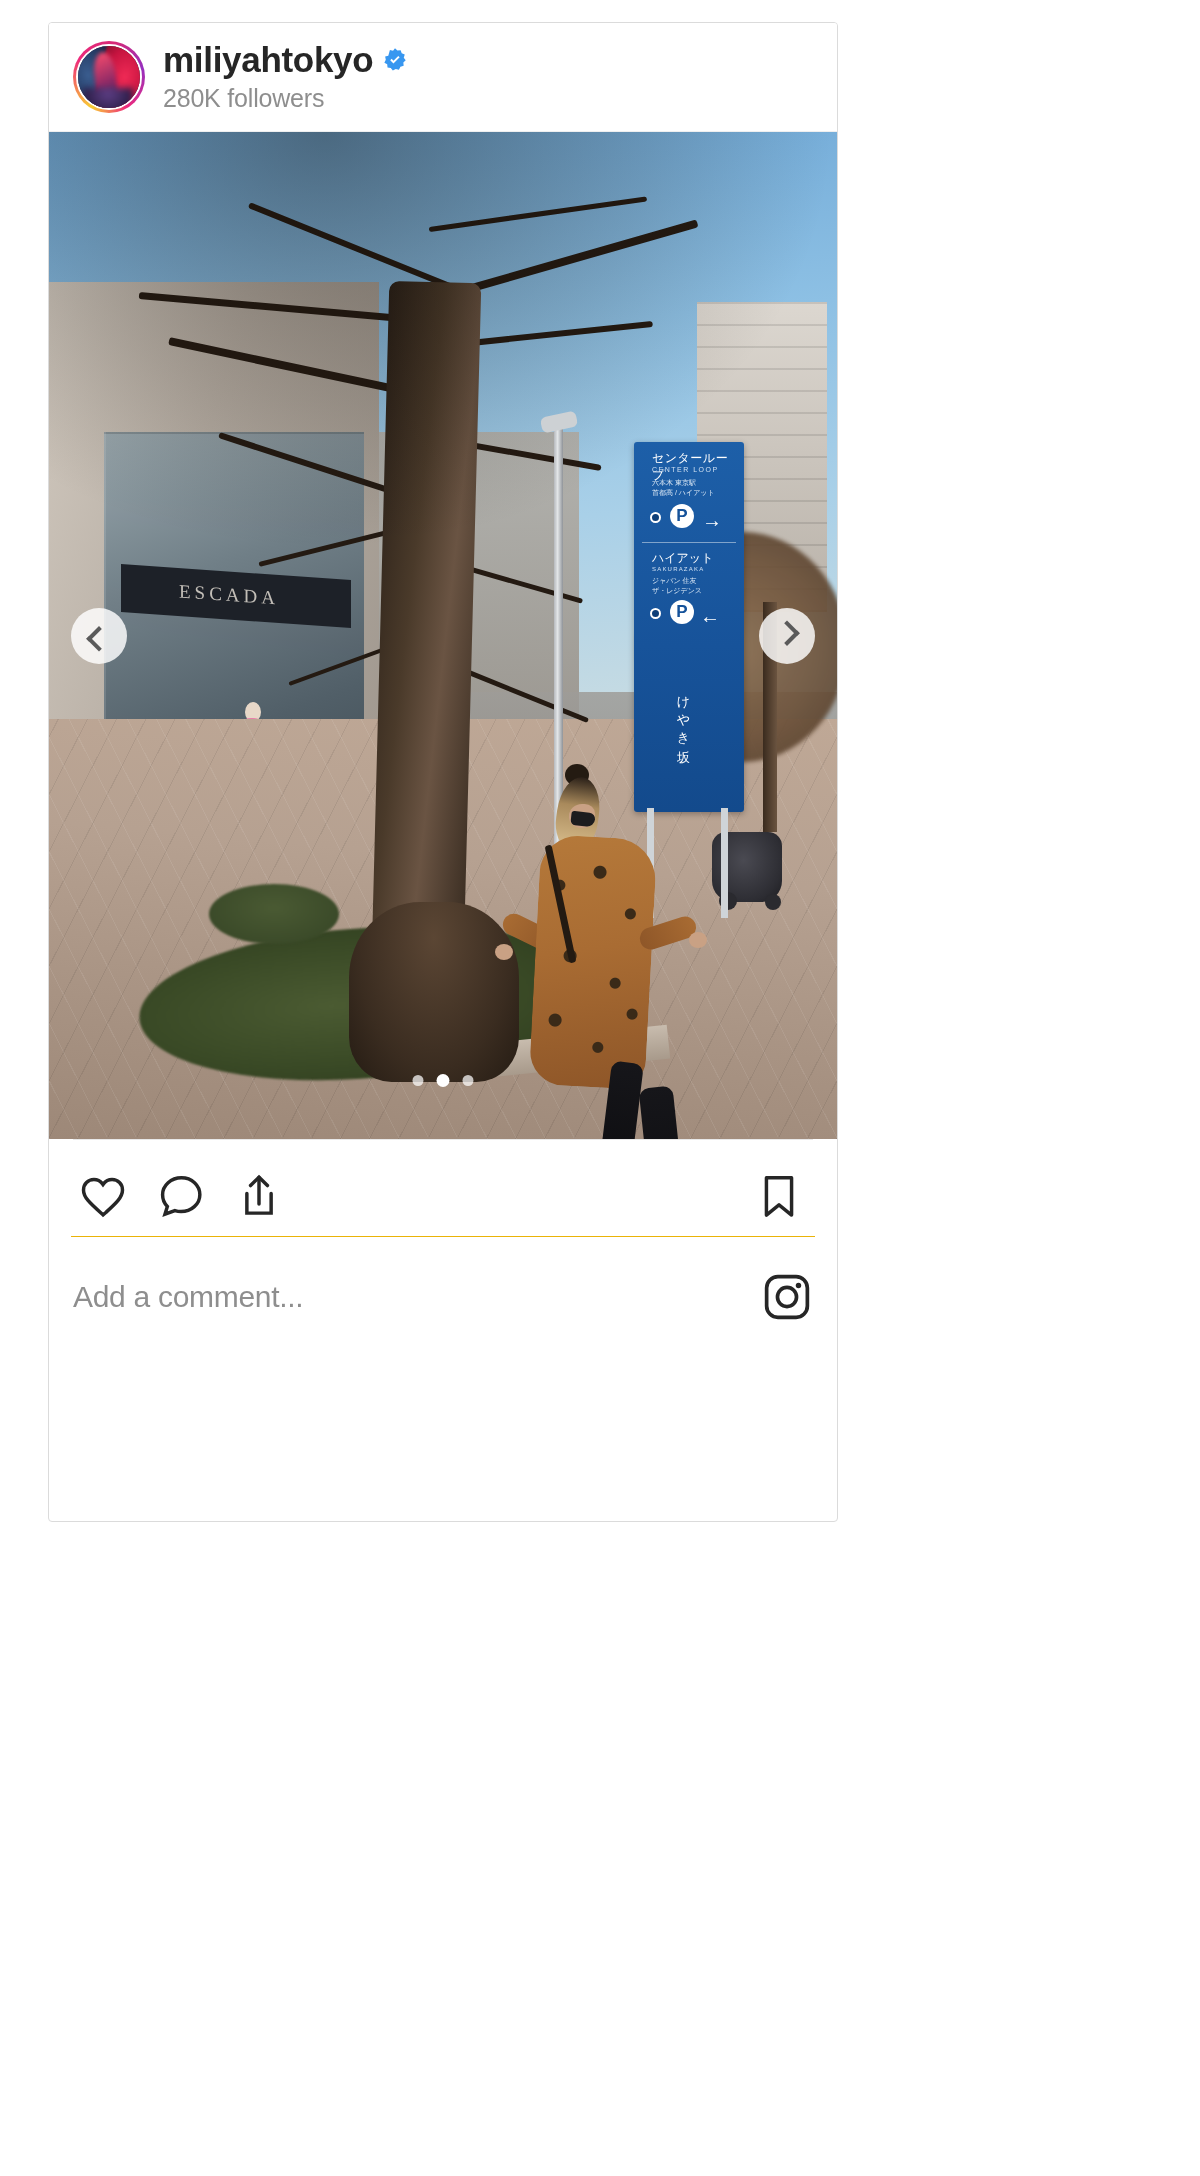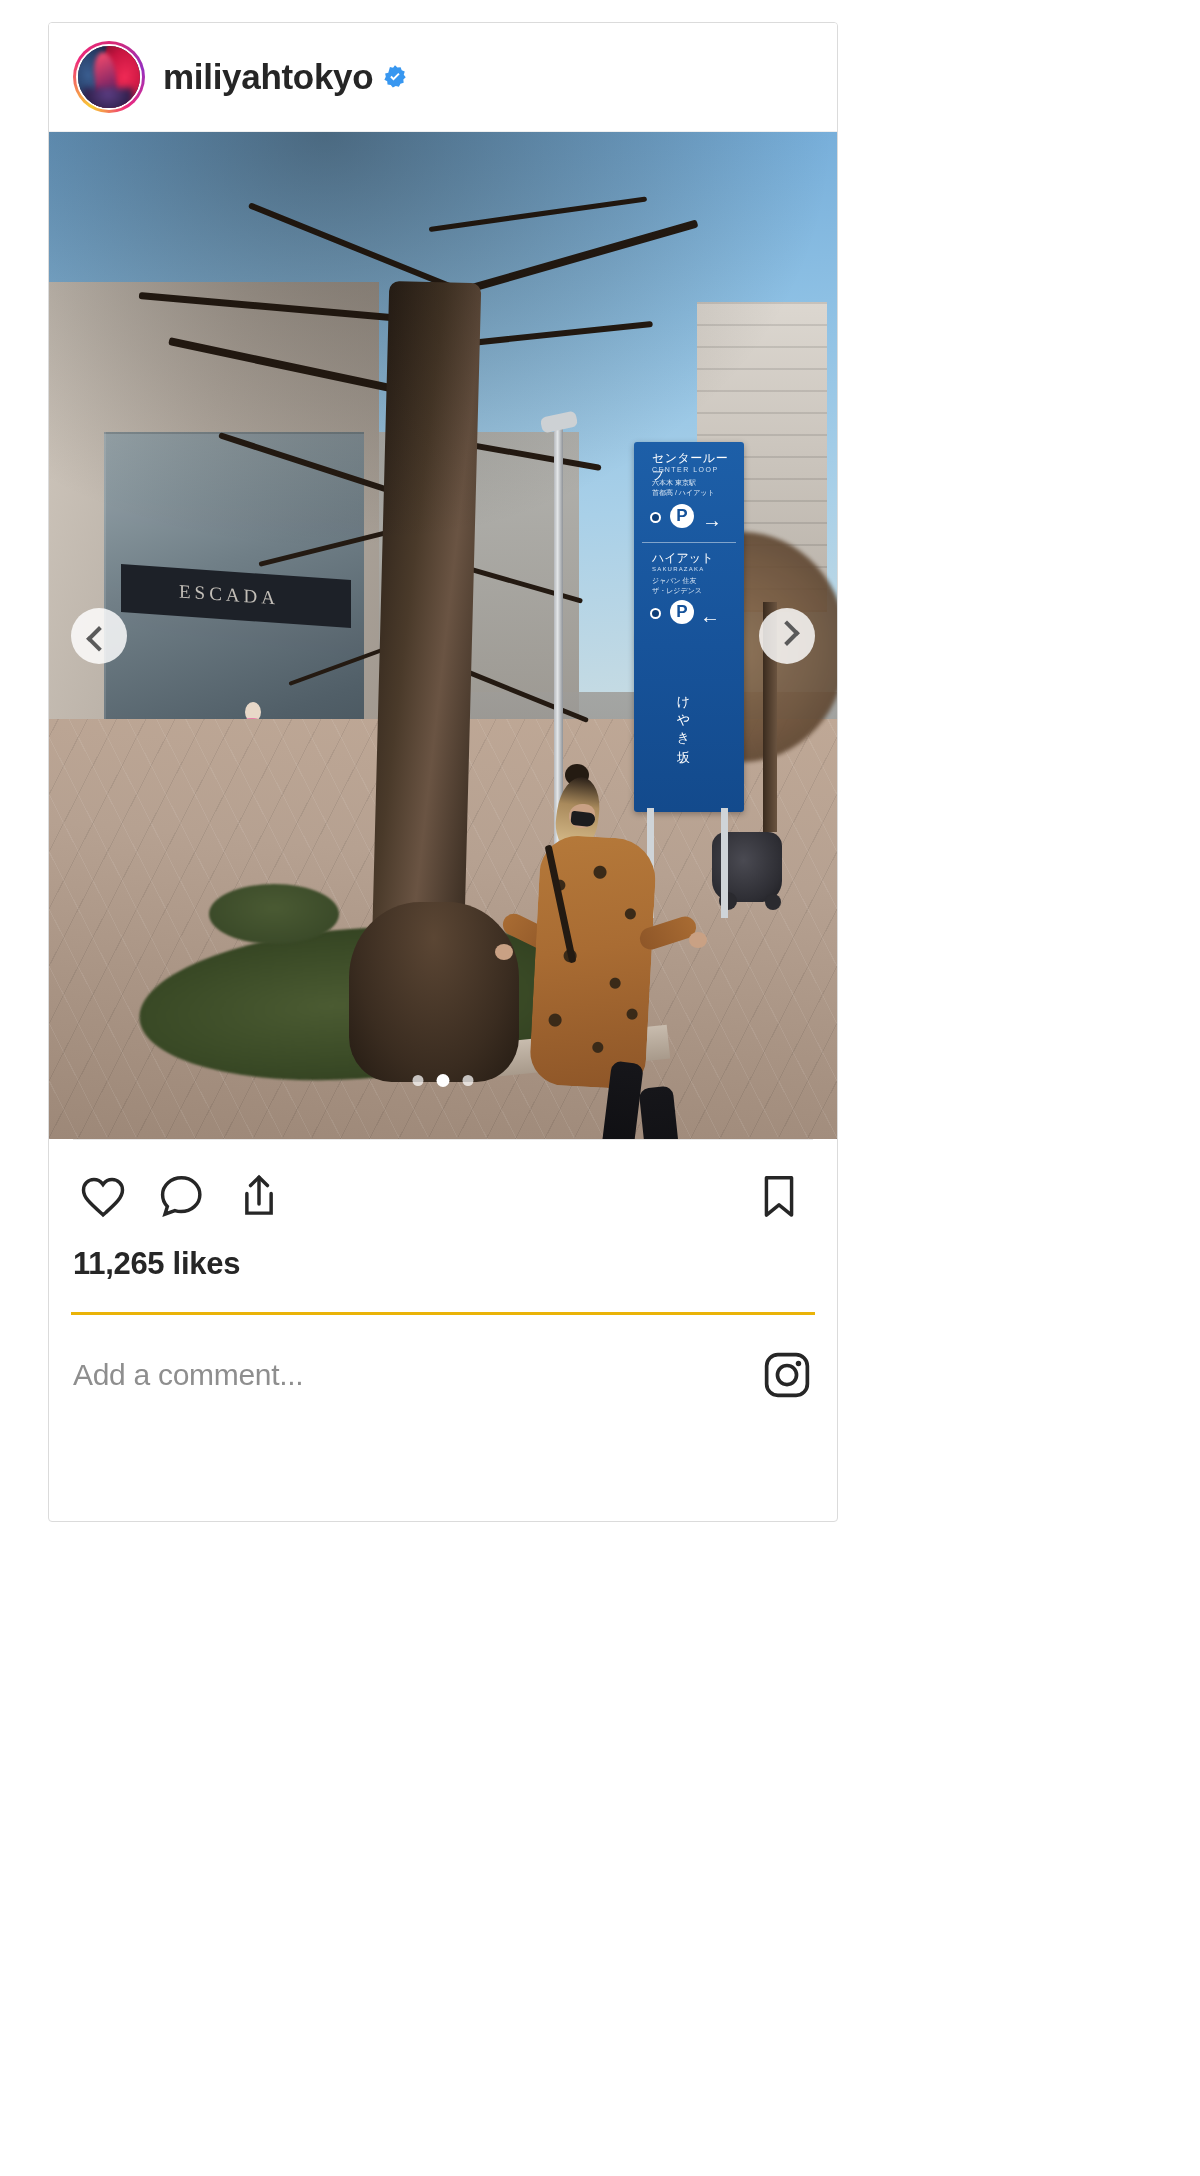--- a/index.html
+++ b/index.html
@@ -443,21 +443,21 @@
     cursor:pointer; margin-right: 18px;
   }
   .spacer { flex: 1 1 auto; }
   .bookmark-icon { margin-right: 4px; }
   .likes {
     font-size: 31px; font-weight: 700; color:#262626;
     letter-spacing:-0.3px;
     padding: 10px 2px 30px;
   }
   .comment-bar {
-    border-top: 3px solid #eab308;
+    border-top: 1px solid #eab308;
     display:flex; align-items:center;
     padding: 34px 2px 34px;
   }
   .comment-input {
     flex: 1 1 auto;
     border: none; outline: none;
     font-size: 30px; color:#8e8e8e;
     background: transparent;
     font-family: "Liberation Sans", sans-serif;
     letter-spacing:-0.3px;
@@ -488,20 +488,21 @@
       <div class="header-text">
         <div class="handle-row">
           <span class="handle">miliyahtokyo</span>
           <span class="verified-badge">
             <svg viewBox="0 0 24 24" width="26" height="26" aria-hidden="true">
               <path fill="#3897f0" d="M12 1.2l2.2 2.1 3-.4 1 2.9 2.8 1.2-.9 2.9 1.8 2.4-2.2 2.1.3 3-3 .9-1.4 2.7-2.9-.8-2.7 1.4-1.9-2.3-3-.3-.3-3-2.6-1.5 1.3-2.7-.6-3 2.9-.8L7.3 2.8l2.9.6L12 1.2z"></path>
               <path fill="#ffffff" d="M10.6 15.2l-3-3 1.3-1.3 1.7 1.7 4.4-4.4 1.3 1.3-5.7 5.7z"></path>
             </svg>
           </span>
         </div>
+        <div class="followers">280K followers</div>
       </div>
 
     </div>
 
     <div class="media">
 
       <div class="sky"></div>
 
       <div class="bldg-mid"></div>
       <div class="bldg-tower-r"></div>
@@ -622,21 +623,20 @@
 
         <span class="spacer"></span>
 
         <span class="action-icon bookmark-icon">
           <svg viewBox="0 0 24 24" width="52" height="52" fill="none" stroke="#262626" stroke-width="1.6" stroke-linejoin="round" aria-hidden="true">
             <path d="M6.2 3.6h11.6v17.2L12 16.1l-5.8 4.7V3.6z"></path>
           </svg>
         </span>
       </div>
 
-      <div class="likes">11,265 likes</div>
 
       <div class="comment-bar">
         <input class="comment-input" type="text" placeholder="Add a comment..." style="">
         <span class="ig-logo">
           <svg viewBox="0 0 24 24" width="52" height="52" fill="none" stroke="#262626" stroke-width="1.7" aria-hidden="true">
             <rect x="2.6" y="2.6" width="18.8" height="18.8" rx="5.2"></rect>
             <circle cx="12" cy="12" r="4.4"></circle>
             <circle cx="17.3" cy="6.7" r="1.25" fill="#262626" stroke="none"></circle>
           </svg>
         </span>

